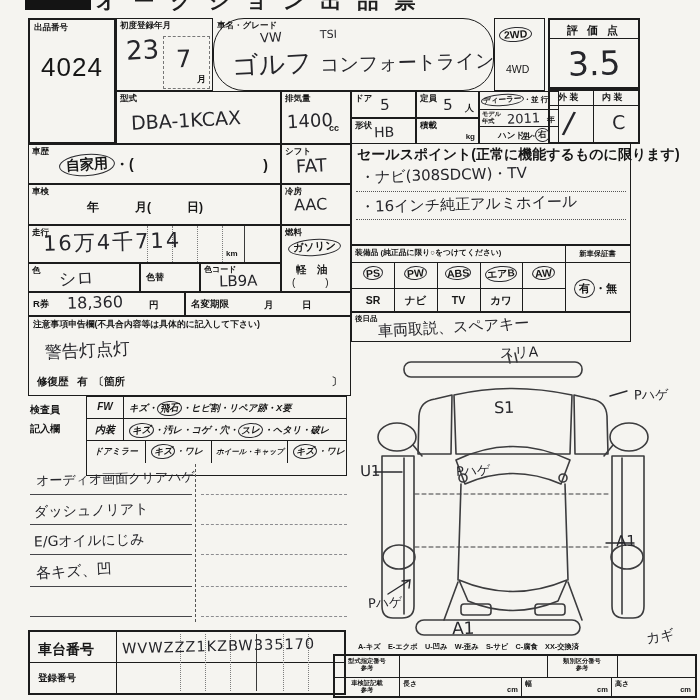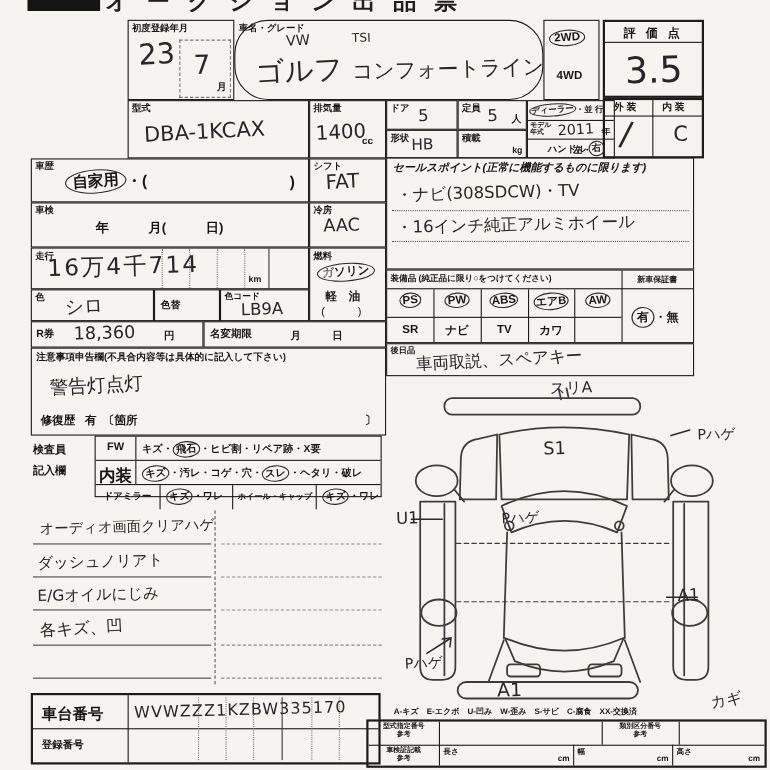--- a/index.html
+++ b/index.html
@@ -22,41 +22,45 @@
 </head>
 <body>
 
 <div class="pg">
 
   <div class="a" style="left:25px;top:0;width:66px;height:10px;background:#141414;"></div>
   <div class="a" style="left:96px;top:0;width:440px;height:11px;overflow:hidden;">
     <span class="a pr" style="left:0;top:-13px;font-size:21px;font-weight:bold;letter-spacing:16px;color:#1e1e1e;">オークション出品票</span>
   </div>
 
+  <div class="c c2" style="left:28px;top:18px;width:88px;height:126px;">
+    <span class="a lb" style="left:4px;top:3px;">出品番号</span>
+    <span class="a pr ctr" style="left:0;right:0;top:32px;font-size:26px;letter-spacing:1px;">4024</span>
+  </div>
 
   <div class="c" style="left:116px;top:18px;width:97px;height:73px;">
     <span class="a lb" style="left:3px;top:2px;">初度登録年月</span>
     <span class="a hw r2" style="left:9px;top:16px;font-size:26px;">23</span>
     <div class="a" style="left:46px;top:17px;width:47px;height:53px;border:1.2px dashed #777;">
       <span class="a hw r1" style="left:12px;top:8px;font-size:24px;">7</span>
       <span class="a pr" style="right:3px;bottom:2px;font-size:9px;font-weight:bold;">月</span>
     </div>
   </div>
 
   <div class="c" style="left:213px;top:18px;width:281px;height:73px;border-radius:31px;">
     <span class="a lb" style="left:3px;top:2px;">車名・グレード</span>
     <span class="a hw r2" style="left:46px;top:11px;font-size:13px;">VW</span>
     <span class="a hw r2" style="left:18px;top:28px;font-size:26px;">ゴルフ</span>
     <span class="a hw r1" style="left:106px;top:9px;font-size:11px;">TSI</span>
     <span class="a hw r1" style="left:106px;top:31px;font-size:19px;">コンフォートライン</span>
   </div>
 
   <div class="c" style="left:494px;top:18px;width:51px;height:73px;">
     <span class="a" style="left:4px;top:8px;font-size:10.5px;font-weight:bold;"><span class="crc">2WD</span></span>
-    <span class="a pr" style="left:11px;top:44px;font-size:10.5px;font-weight:bold;">4WD</span>
+    <span class="a pr" style="left:11px;top:44px;font-size:10.5px;font-weight:normal;">4WD</span>
   </div>
 
   <div class="c c2" style="left:548px;top:18px;width:92px;height:71px;">
     <div class="a ctr" style="left:0;right:0;top:0;height:19px;border-bottom:1.7px solid #1c1c1c;font-size:11px;font-weight:bold;letter-spacing:3px;padding-top:3px;">評 価 点</div>
     <span class="a hw r1" style="left:18px;top:24px;font-size:33px;">3.5</span>
   </div>
 
   <div class="c c2" style="left:548px;top:89px;width:92px;height:55px;">
     <div class="a" style="left:0;right:0;top:0;height:15px;border-bottom:1.5px solid #1c1c1c;">
       <span class="a lb" style="left:8px;top:2px;font-size:9px;">外 装</span>
@@ -183,30 +187,30 @@
       <span>有</span>&nbsp;
       <span>〔箇所</span>
     </span>
     <span class="a pr" style="right:8px;bottom:6px;font-size:10.5px;font-weight:bold;">〕</span>
   </div>
 
   <div class="a" style="left:30px;top:404px;width:54px;">
     <div class="lb" style="font-size:10px;">検査員</div>
     <div class="lb" style="font-size:10px;margin-top:8px;">記入欄</div>
   </div>
-  <div class="c" style="left:86px;top:396px;width:261px;height:56px;">
+  <div class="c" style="left:86px;top:396px;width:261px;height:80px;font-style:italic;">
     <div class="a" style="left:0;right:0;top:0;height:22px;border-bottom:1.4px solid #1c1c1c;">
       <span class="a ctr" style="left:0;top:4px;width:36px;border-right:0;font-size:10px;font-weight:bold;">FW</span>
       <div class="a" style="left:36px;top:0;bottom:0;border-left:1.4px solid #1c1c1c;"></div>
       <span class="a" style="left:42px;top:4px;font-size:9.3px;font-weight:bold;white-space:nowrap;">
         <span>キズ・</span><span class="crc" style="padding:0 2px;">飛石</span><span>・ヒビ割・リペア跡・X要</span>
       </span>
     </div>
     <div class="a" style="left:0;right:0;top:22px;height:22px;border-bottom:1.4px solid #1c1c1c;">
-      <span class="a ctr" style="left:0;top:4px;width:36px;font-size:15px;font-weight:bold;">内装</span>
+      <span class="a ctr" style="left:0;top:4px;width:36px;font-size:10px;font-weight:bold;">内装</span>
       <div class="a" style="left:36px;top:0;bottom:0;border-left:1.4px solid #1c1c1c;"></div>
       <span class="a" style="left:42px;top:4px;font-size:9.3px;font-weight:bold;white-space:nowrap;">
         <span class="crc" style="padding:0 2px;">キズ</span><span>・汚レ・コゲ・穴・</span><span class="crc" style="padding:0 2px;">スレ</span><span>・ヘタリ・破レ</span>
       </span>
     </div>
     <div class="a" style="left:0;right:0;top:44px;height:22px;">
       <span class="a ctr" style="left:0;top:5px;width:58px;font-size:8.5px;font-weight:bold;">ドアミラー</span>
       <div class="a" style="left:58px;top:0;bottom:0;border-left:1.4px solid #1c1c1c;"></div>
       <span class="a" style="left:64px;top:3px;font-size:9px;font-weight:bold;white-space:nowrap;">
         <span class="crc" style="padding:0 2px;">キズ</span><span>・ワレ</span>
@@ -247,21 +251,21 @@
     <div class="dotv" style="left:175px;top:2px;bottom:2px;"></div>
     <div class="dotv" style="left:200px;top:2px;bottom:2px;"></div>
     <div class="solv" style="left:226px;top:2px;bottom:2px;"></div>
     <div class="dotv" style="left:253px;top:2px;bottom:2px;"></div>
     <div class="dotv" style="left:278px;top:2px;bottom:2px;"></div>
     <span class="a hw r1" style="left:92px;top:6px;font-size:14.5px;letter-spacing:1px;">WVWZZZ1KZBW335170</span>
     <span class="a lb" style="left:8px;top:41px;font-size:9.5px;">登録番号</span>
   </div>
 
   <div class="c" style="left:351px;top:143px;width:280px;height:102px;">
-    <span class="a lb" style="left:5px;top:3px;font-size:10px;font-style:italic;">セールスポイント(正常に機能するものに限ります)</span>
+    <span class="a lb" style="left:5px;top:3px;font-size:14px;">セールスポイント(正常に機能するものに限ります)</span>
     <div class="a" style="left:4px;right:4px;top:47px;border-top:1.3px dotted #555;"></div>
     <div class="a" style="left:4px;right:4px;top:75px;border-top:1.3px dotted #555;"></div>
     <span class="a hw r1" style="left:8px;top:22px;font-size:15px;">・ナビ(308SDCW)・TV</span>
     <span class="a hw r1" style="left:8px;top:51px;font-size:15px;">・16インチ純正アルミホイール</span>
   </div>
 
   <div class="c" style="left:351px;top:245px;width:280px;height:67px;">
     <div class="a" style="left:0;right:0;top:0;height:17px;border-bottom:1.4px solid #1c1c1c;">
       <span class="a lb" style="left:3px;top:3px;font-size:7.8px;">装備品 (純正品に限り○をつけてください)</span>
       <span class="a lb ctr" style="left:213px;right:0;top:4px;font-size:7.3px;">新車保証書</span>

